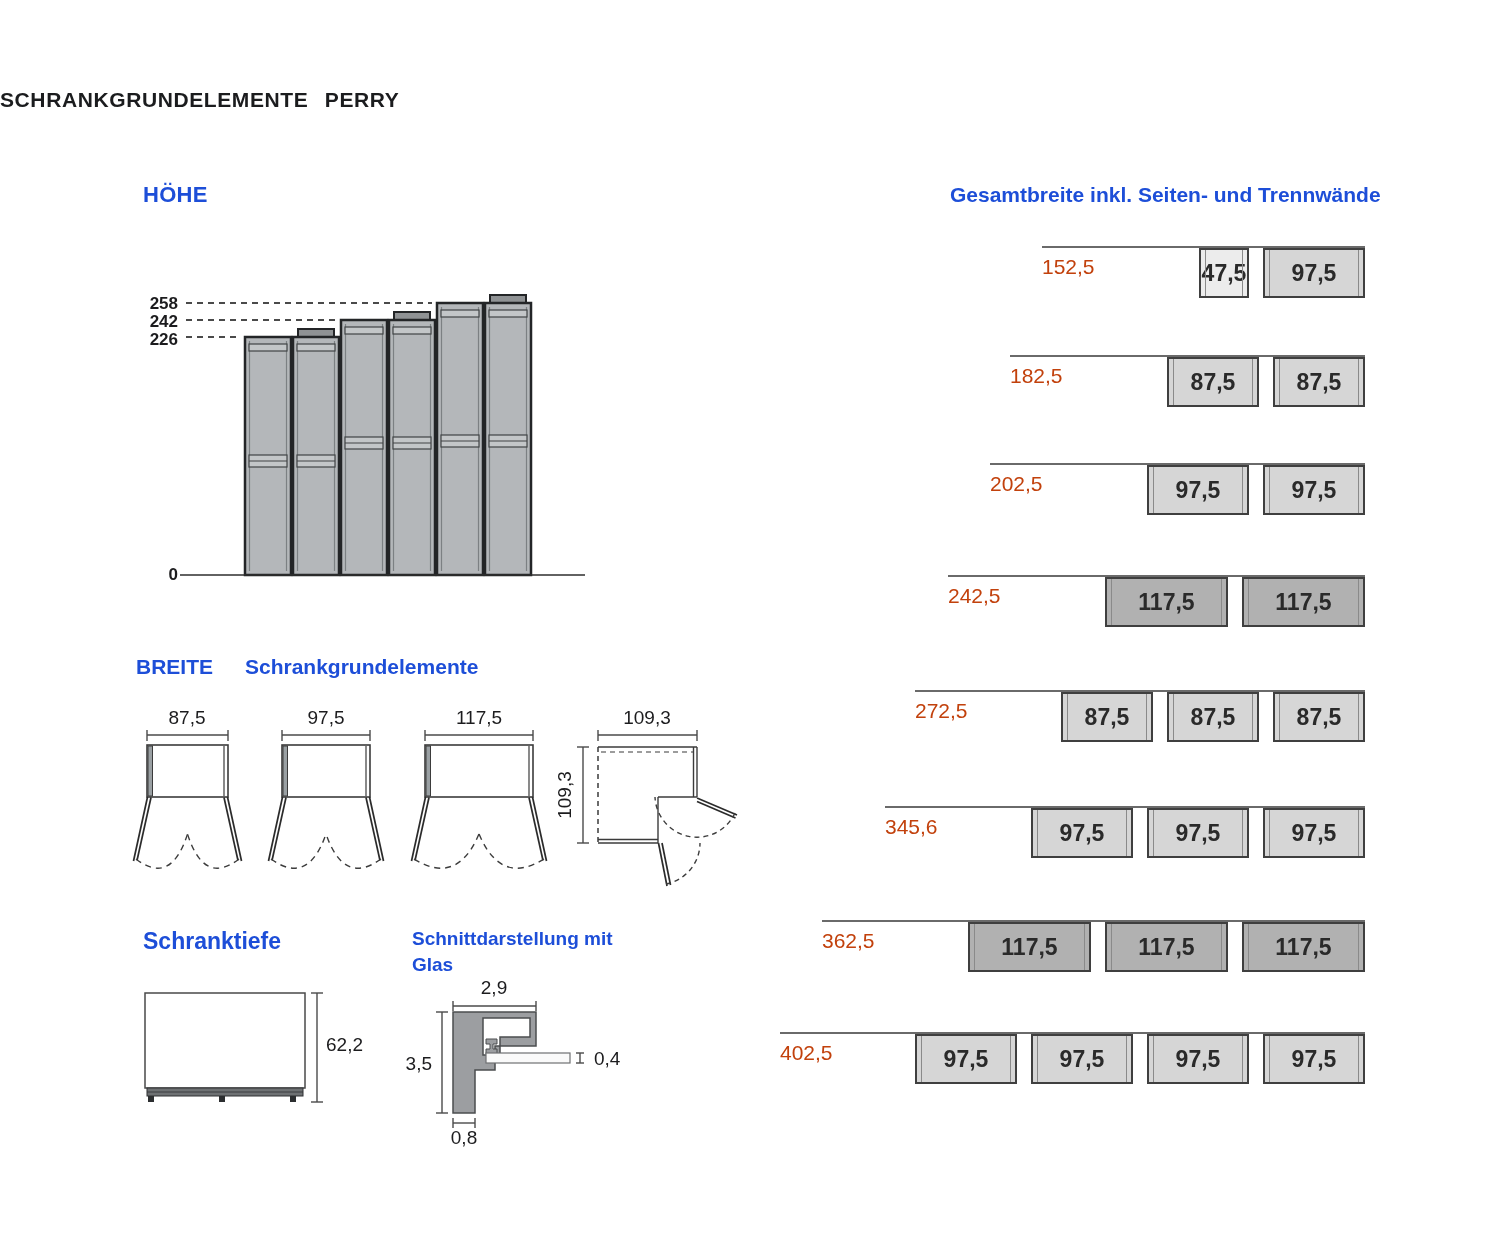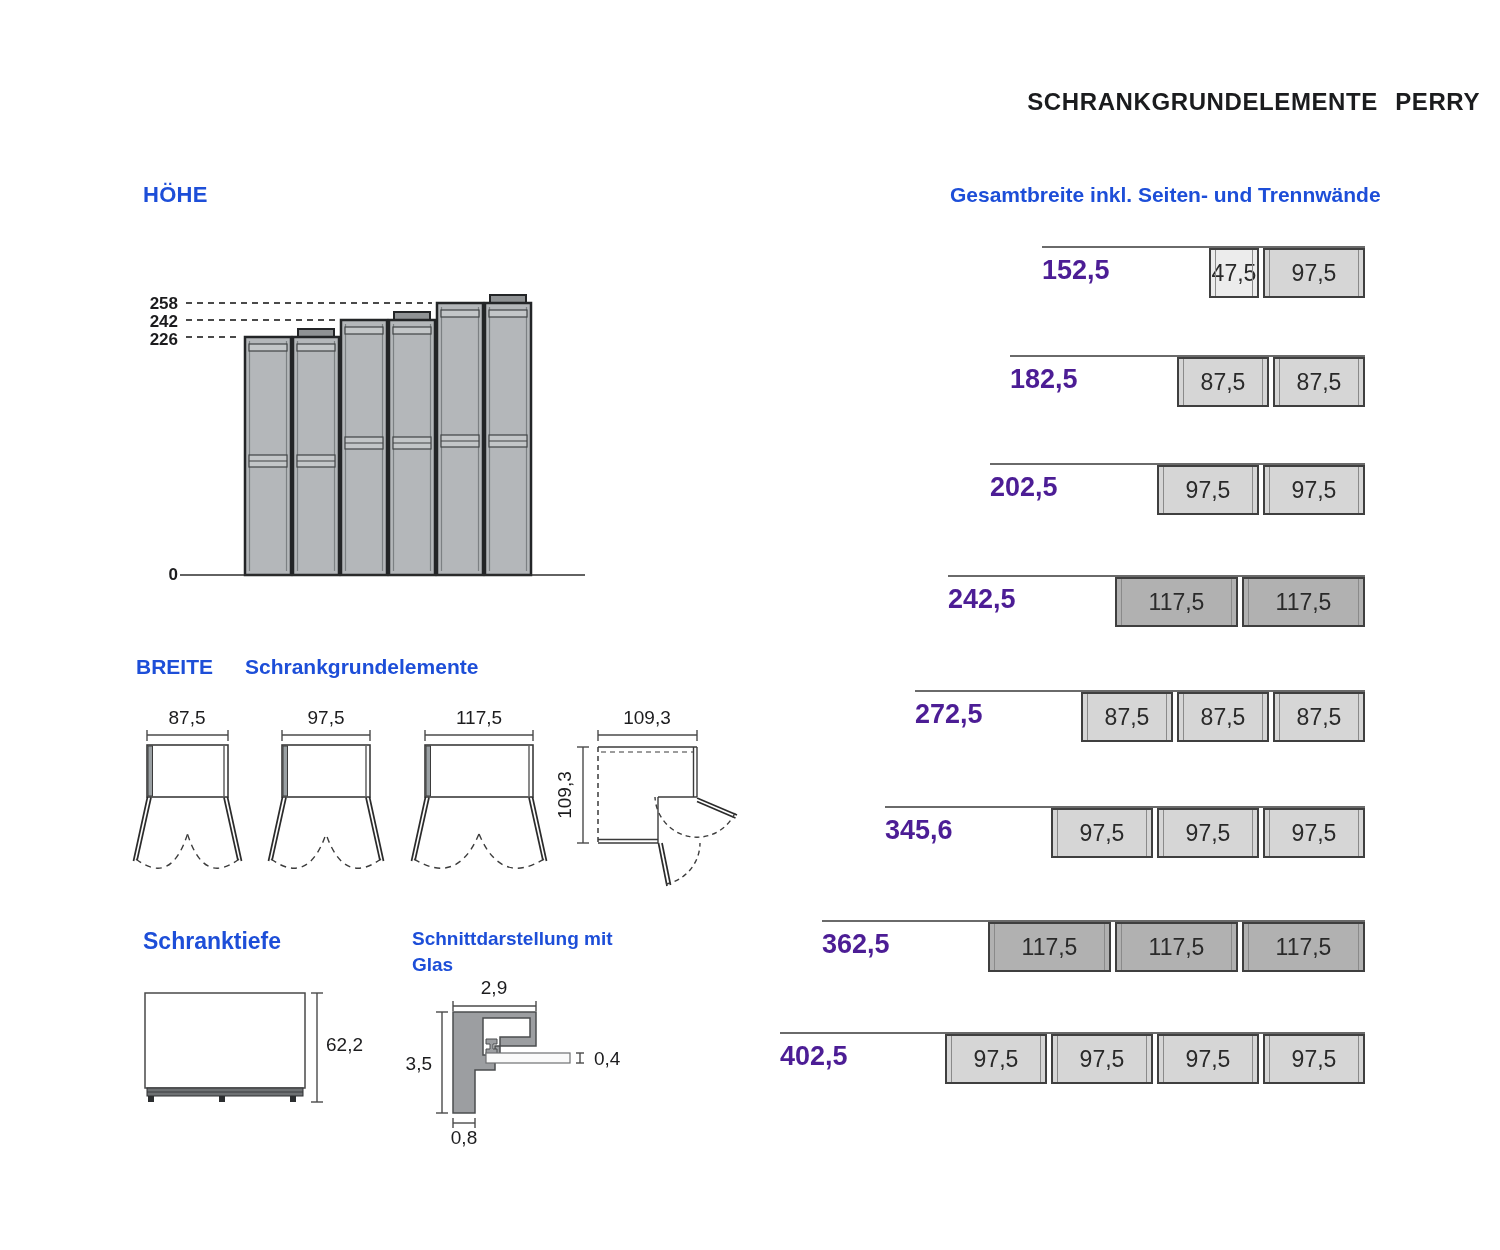--- a/index.html
+++ b/index.html
@@ -1,34 +1,34 @@
 <!DOCTYPE html>
 <html><head>
 <meta charset="utf-8">
 <style>
   html,body{margin:0;padding:0;background:#ffffff;}
   body{font-family:"Liberation Sans",sans-serif;color:#1c1c1c;}
   #page{position:relative;width:1500px;height:1250px;background:#fff;overflow:hidden;}
 
   
-  .doc-title{position:absolute;top:88px;left:0;width:1480px;text-align:right;
-    font-size:24px;font-weight:bold;letter-spacing:.6px;word-spacing:10px;color:#1b1c1e;}
+  .doc-title{position:absolute;top:88px;left:0;width:1480px;text-align:left;
+    font-size:21px;font-weight:bold;letter-spacing:.6px;word-spacing:10px;color:#1b1c1e;}
   .sec-head{position:absolute;font-weight:bold;color:#1d4ed8;}
   #hoehe-head{top:182px;left:143px;font-size:22px;letter-spacing:.3px;}
   #gesamt-head{top:183px;left:950px;font-size:21px;}
   #breite-head{top:655px;left:136px;font-size:21px;}
   #breite-sub{top:655px;left:245px;font-size:21px;}
   #tiefe-head{top:928px;left:143px;font-size:23px;}
   #schnitt-head{top:926px;left:412px;font-size:19px;line-height:26px;}
   .desc{position:absolute;top:228px;left:143px;font-size:19px;line-height:27px;color:#222;}
 
   
   .gb-row{position:absolute;right:135px;height:54px;border-top:2px solid #6a6a6a;}
-  .gb-row .total{position:absolute;left:0;top:7px;font-size:27px;font-weight:bold;color:#4c1d95;}
-  .gb-row .segs{position:absolute;right:0;top:0;display:flex;gap:4px;}
+  .gb-row .total{position:absolute;left:0;top:7px;font-size:21px;font-weight:normal;color:#c2410c;}
+  .gb-row .segs{position:absolute;right:0;top:0;display:flex;gap:14px;font-weight:bold;}
   .seg{box-sizing:border-box;height:50px;border:2px solid #3f3f3f;display:flex;
     align-items:center;justify-content:center;font-size:23px;color:#2a2a2a;position:relative;}
   .seg::before,.seg::after{content:"";position:absolute;top:0;bottom:0;width:1px;background:#8a8a8a;}
   .seg::before{left:4px;}
   .seg::after{right:4px;}
   .sw47{width:50px;} .sw87{width:92px;} .sw97{width:102px;} .sw117{width:123px;}
   .c-light{background:#d6d6d6;} .c-lighter{background:#ececec;} .c-dark{background:#b1b1b1;}
   #row1{top:246px;width:323px;} #row2{top:355px;width:355px;}
   #row3{top:463px;width:375px;} #row4{top:575px;width:417px;}
   #row5{top:690px;width:450px;text-align:right;} #row6{top:806px;width:480px;}

